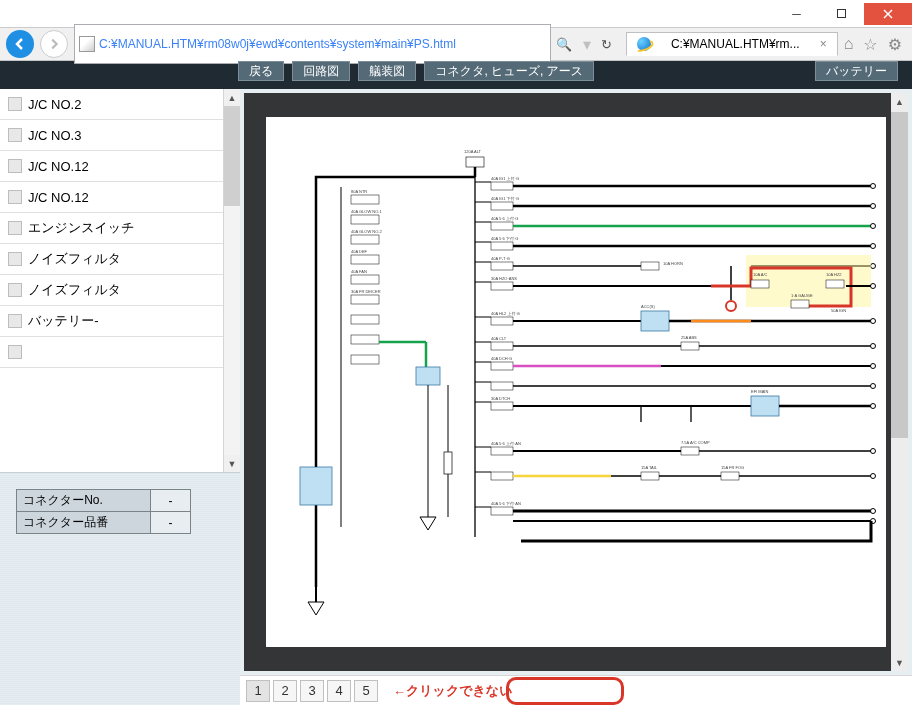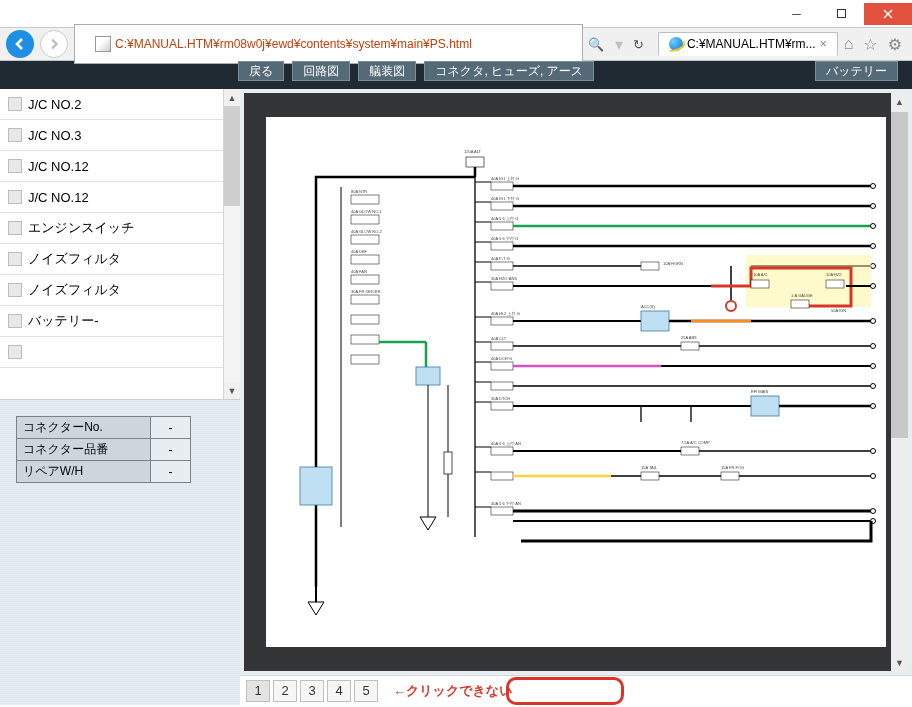--- a/index.html
+++ b/index.html
@@ -11,39 +11,39 @@
   .winbtn.close { background: #e3513f; color: #fff; width: 48px; }
   .winbtn .sq { width: 9px; height: 9px; border: 1px solid #333; }
   .winbtn.close svg { stroke: #fff; }
 
   
   .addrbar { height: 33px; background: #f0f0f0; border-bottom: 1px solid #c5c5c5; display: flex; align-items: center; padding: 0 6px; gap: 6px; }
   .navcircle { width: 28px; height: 28px; border-radius: 50%; background: #1e8fe2; display: flex; align-items: center; justify-content: center; }
   .navcircle svg { stroke: #fff; fill: none; stroke-width: 2.5; }
   .navcircle.disabled { background: #fff; border: 1px solid #ccc; }
   .navcircle.disabled svg { stroke: #bbb; }
-  .addrbox { flex: 1; height: 40px; border: 1px solid #abadb3; background: #fff; display: flex; align-items: center; padding: 0 20px; font-size: 12px; color: #c2410c; }
+  .addrbox { flex: 1; height: 40px; border: 1px solid #abadb3; background: #fff; display: flex; align-items: center; padding: 0 4px; font-size: 12px; color: #3b82f6; }
   .addr-icon { width: 16px; height: 16px; margin-right: 4px; background: linear-gradient(135deg,#fff 40%,#ccc); border:1px solid #999; }
   .addrctrls { display: flex; align-items: center; gap: 10px; color: #555; }
   .tabrow { display: flex; align-items: center; margin-left: 8px; gap: 4px; }
-  .tab { height: 24px; border: 1px solid #c0c0c0; border-bottom: 1px solid #fff; background: #fff; padding: 0 10px; display: flex; align-items: center; font-size: 12px; gap: 4px; min-width: 150px; }
+  .tab { height: 24px; border: 1px solid #c0c0c0; border-bottom: 1px solid #fff; background: #fff; padding: 0 10px; display: flex; align-items: center; font-size: 12px; gap: 20px; min-width: 150px; }
   .ie-icon { width: 14px; height: 14px; border-radius: 50%; background: radial-gradient(circle at 30% 30%, #6bd1ff, #0a6ecc); position: relative; }
   .ie-icon::after { content:""; position:absolute; width:16px;height:6px;border:2px solid #f7c52a; border-radius:50%; top:4px; left:-3px; transform:rotate(-20deg); border-top-color:transparent; border-left-color:transparent; }
   .tbicons { display:flex; gap:10px; color:#888; margin-left:auto; padding-right:4px; }
 
   
   .approw { height: 28px; background: #1f2a32; display: flex; padding: 0 6px; }
   .appbtn { height: 20px; padding: 0 10px; background: #556a77; color: #fff; font-size: 12px; border: 1px solid #7b8e99; display: flex; align-items: center; margin-right: 8px; }
   .approw .spacer { flex:1; }
   
   
   .mainarea { display: flex; height: calc(707px - 28px - 33px - 28px - 2px); }
   .leftcol { width: 240px; background: repeating-linear-gradient(0deg,#e6eef2,#e6eef2 1px,#dfe8ed 1px,#dfe8ed 2px); display:flex; flex-direction:column; }
   .listwrap { flex:0 0 auto; position:relative; border-bottom:1px solid #c5d0d7; }
-  .list { background:#fff; height: 310px; overflow: hidden; }
+  .list { background:#fff; height: 383px; overflow: hidden; }
   .list-item { height: 31px; display: flex; align-items: center; padding: 0 8px; font-size: 13px; color: #000; border-bottom: 1px solid #e0e0e0; gap:6px; }
   .li-icon { width:14px; height:14px; border:1px solid #bdbdbd; background:#e8e8e8; }
   .vscroll { position:absolute; top:0; right:0; width:17px; height:100%; background:#f0f0f0; border-left:1px solid #d5d5d5; display:flex; flex-direction:column; }
   .vscroll .arr { height:17px; display:flex;align-items:center;justify-content:center; color:#555; font-size:9px; }
   .vscroll .track { flex:1; background:#f3f3f3; }
   .vscroll .thumb { width:100%; height:100px; background:#cfcfcf; }
 
   
   .infotbl { margin:16px; border-collapse:collapse; width: 175px; }
   .infotbl td { border:1px solid #7a838a; padding:2px 6px; font-size:12px; background:#cdd6dc; }
@@ -180,24 +180,20 @@
       </div>
     </div>
     <table class="infotbl">
       <tbody>
           <tr>
             <td>コネクターNo.</td>
             <td class="val">-</td>
           </tr>
       <tr>
             <td>コネクター品番</td>
-            <td class="val">-</td>
-          </tr>
-      <tr>
-            <td>リペアW/H</td>
             <td class="val">-</td>
           </tr>
     </tbody>
       </table>
   </div>
 
   <div class="diagwrap">
     <div class="diagview">
       <div class="paper">
         <svg viewBox="0 0 620 530">

